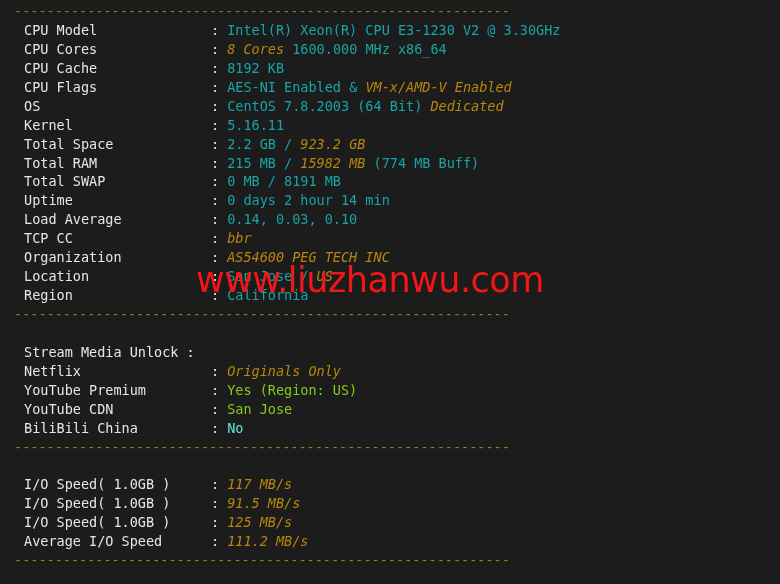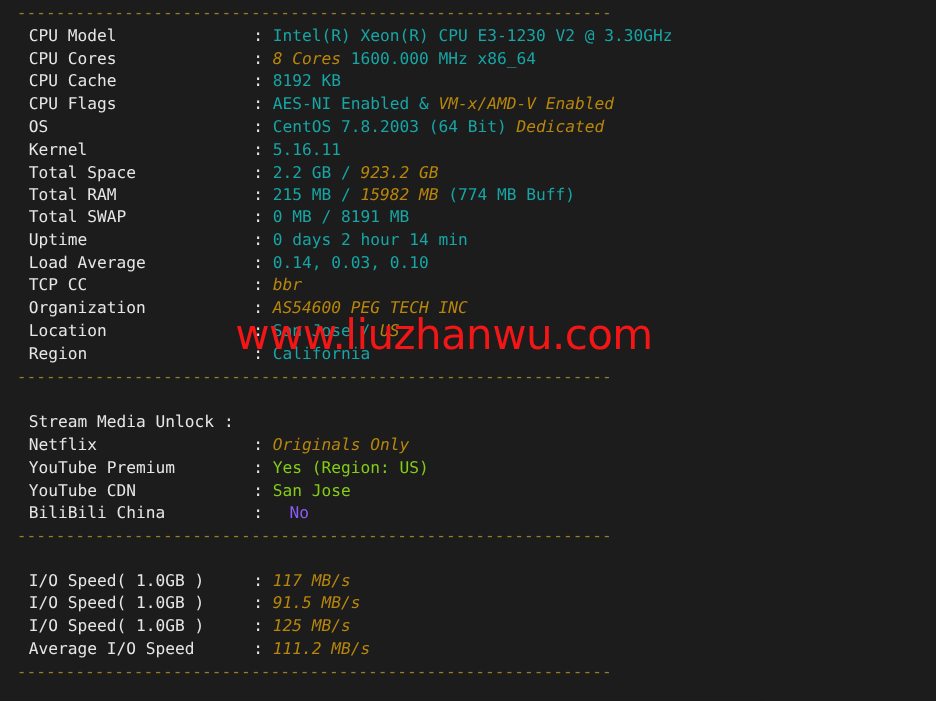--- a/index.html
+++ b/index.html
@@ -31,21 +31,21 @@
     height: 18.95px;
     white-space: pre;
     padding-left: 24px;
     box-sizing: border-box;
   }
   
   .c-label   { color: #e6e6e6; }
   .c-cyan    { color: #17a5a5; }
   .c-yellow  { color: #b8860b; font-style: italic; }
   .c-green   { color: #84cc16; }
-  .c-red     { color: #8b5cf6; margin-left: 14px; }
+  .c-red     { color: #5eead4; }
 
   .sep {
     height: 18.95px;
     padding-left: 14px;
     box-sizing: border-box;
     color: #9a7d22;
     white-space: pre;
     overflow: hidden;
   }
   .blank { height: 18.95px; }

